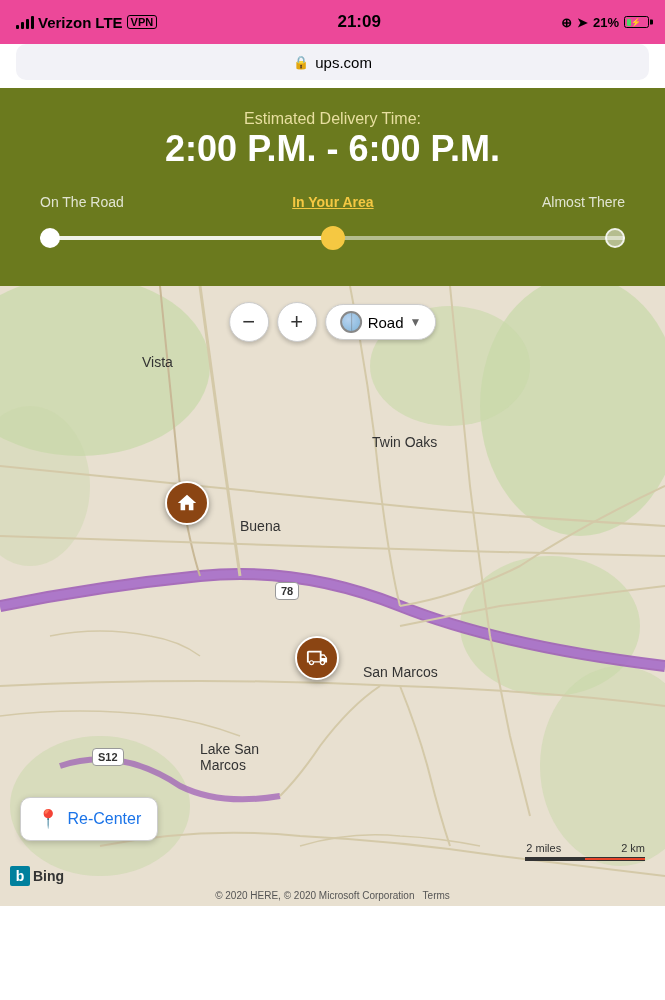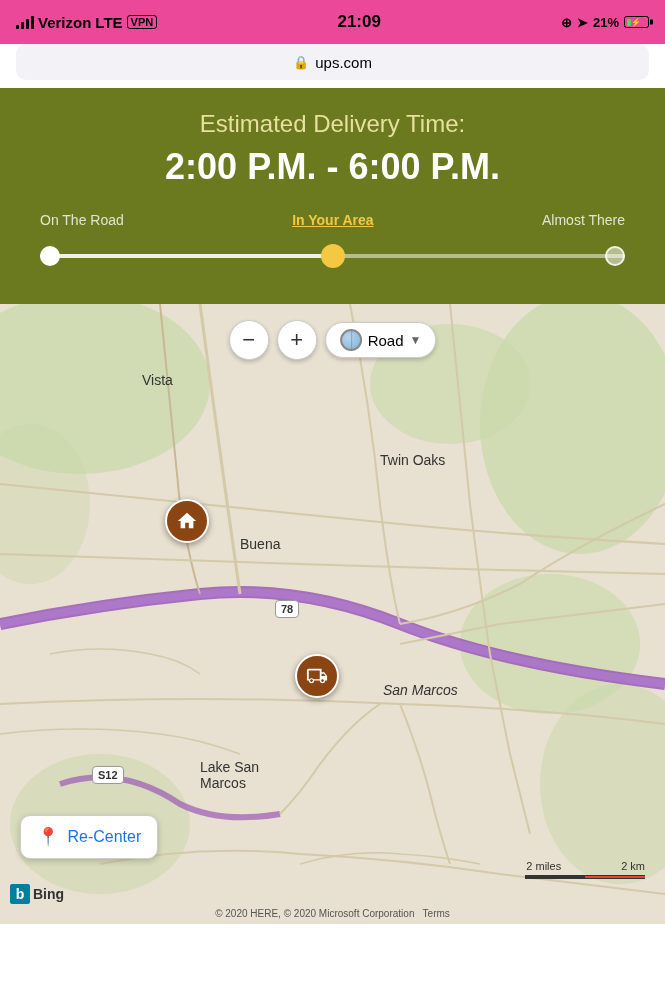--- a/index.html
+++ b/index.html
@@ -104,23 +104,22 @@
 
     
     .delivery-banner {
       background: #6b7a1e;
       padding: 22px 30px 30px;
       text-align: center;
       position: relative;
     }
     .delivery-label {
       color: #e8dfa0;
-      font-size: 24px;
+      font-size: 16px;
       font-weight: 400;
-      margin-bottom: 8px;
     }
     .delivery-time {
       color: #fff;
       font-size: 36px;
       font-weight: 700;
       margin-bottom: 24px;
     }
 
     
     .progress-section {
@@ -472,22 +471,22 @@
     <path d="M 490 350 Q 500 400 510 450 Q 520 490 530 530" stroke="#d4c9a8" stroke-width="2" fill="none"></path>
 
     <path d="M 50 350 Q 100 340 150 350 Q 180 355 200 370" stroke="#d4c9a8" stroke-width="1.5" fill="none"></path>
     <path d="M 0 430 Q 80 420 160 430 Q 200 435 240 450" stroke="#d4c9a8" stroke-width="1.5" fill="none"></path>
     <path d="M 300 560 Q 350 545 400 550 Q 440 552 480 560" stroke="#d4c9a8" stroke-width="1.5" fill="none"></path>
   </svg>
 
   
   <div class="city-label" style="top: 68px; left: 142px;">Vista</div>
   <div class="city-label" style="top: 232px; left: 240px;">Buena</div>
-  <div class="city-label" style="top: 148px; left: 380px;">Twin Oaks</div>
-  <div class="city-label" style="top: 378px; left: 383px; font-style: italic;">San Marcos</div>
+  <div class="city-label" style="top: 148px; left: 372px;">Twin Oaks</div>
+  <div class="city-label" style="top: 378px; left: 363px;">San Marcos</div>
   <div class="city-label" style="top: 455px; left: 200px;">Lake San<br>Marcos</div>
 
   
   <div class="highway-badge" style="top: 296px; left: 275px;">78</div>
   <div class="highway-badge" style="top: 462px; left: 92px;">S12</div>
 
   
   <div class="map-controls">
     <button class="map-btn">−</button>
     <button class="map-btn">+</button>

